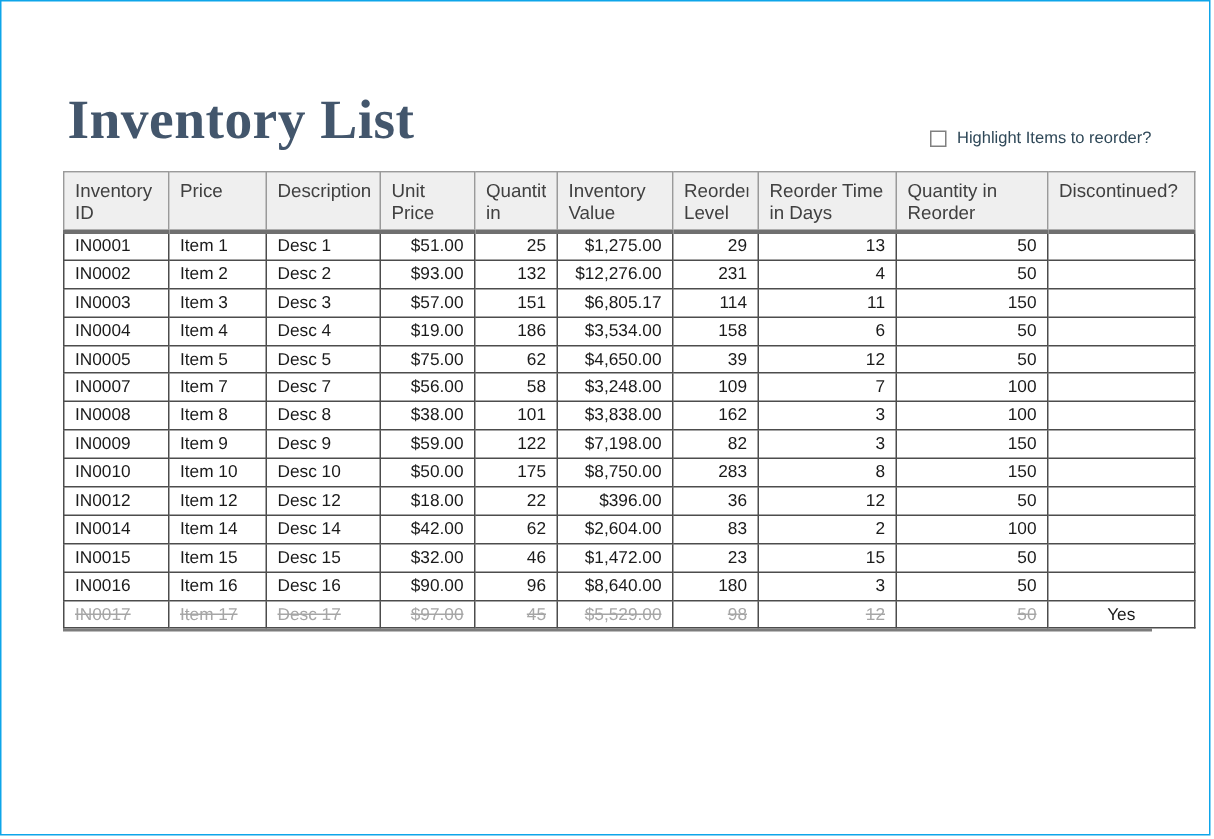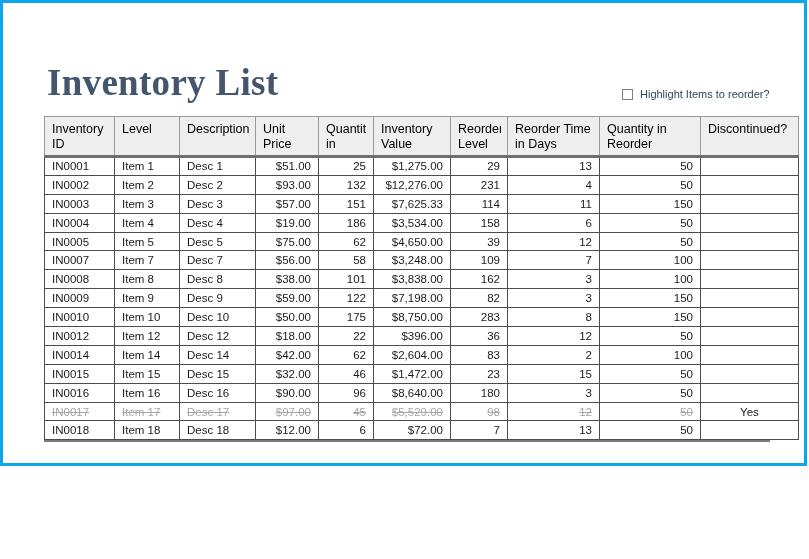--- a/index.html
+++ b/index.html
@@ -9,22 +9,22 @@
   }
   body {
     width: 809px;
     height: 559px;
     font-family: "Liberation Sans", sans-serif;
     overflow: hidden;
   }
   #page {
     position: relative;
     width: 807px;
-    height: 466px;
-    border: 3px solid #0ea5e9;
+    height: 557px;
+    border: 1px solid #0ea5e9;
     box-sizing: border-box;
     background: #ffffff;
   }
 
   
   #title {
     position: absolute;
     left: 44px;
     top: 58px;
     font-family: "Liberation Serif", "DejaVu Serif", serif;
@@ -79,21 +79,21 @@
   table.inv col.c3 { width: 63px; }
   table.inv col.c4 { width: 55px; }
   table.inv col.c5 { width: 77px; }
   table.inv col.c6 { width: 57px; }
   table.inv col.c7 { width: 92px; }
   table.inv col.c8 { width: 101px; }
   table.inv col.c9 { width: 98px; }
 
   table.inv thead th {
     background: #efefef;
-    color: #000000;
+    color: #404040;
     font-weight: normal;
     font-size: 12.5px;
     font-family: "Liberation Sans", sans-serif;
     text-align: left;
     vertical-align: top;
     padding: 5px 6px 0 7px;
     height: 40px;
     max-height: 40px;
     line-height: 15px;
     border-left: 1px solid #9a9a9a;
@@ -162,21 +162,21 @@
           <col class="c7">
           <col class="c8">
           <col class="c9">
       </colgroup>
       <thead>
         <tr>
           <th>
               <span class="hcell">Inventory ID</span>
             </th>
           <th>
-              <span class="hcell">Level</span>
+              <span class="hcell">Price</span>
             </th>
           <th>
               <span class="hcell">Description</span>
             </th>
           <th class="num">
               <span class="hcell">Unit Price</span>
             </th>
           <th class="num">
               <span class="hcell">Quantity in Stock</span>
             </th>
@@ -221,21 +221,21 @@
             <td class="num">4</td>
             <td class="num">50</td>
             <td class="ctr nostrike"></td>
           </tr>
           <tr>
             <td>IN0003</td>
             <td>Item 3</td>
             <td>Desc 3</td>
             <td class="num">$57.00</td>
             <td class="num">151</td>
-            <td class="num">$7,625.33</td>
+            <td class="num">$6,805.17</td>
             <td class="num">114</td>
             <td class="num">11</td>
             <td class="num">150</td>
             <td class="ctr nostrike"></td>
           </tr>
           <tr>
             <td>IN0004</td>
             <td>Item 4</td>
             <td>Desc 4</td>
             <td class="num">$19.00</td>
@@ -359,30 +359,18 @@
             <td>Item 17</td>
             <td>Desc 17</td>
             <td class="num">$97.00</td>
             <td class="num">45</td>
             <td class="num">$5,529.00</td>
             <td class="num">98</td>
             <td class="num">12</td>
             <td class="num">50</td>
             <td class="ctr nostrike">Yes</td>
           </tr>
-          <tr>
-            <td>IN0018</td>
-            <td>Item 18</td>
-            <td>Desc 18</td>
-            <td class="num">$12.00</td>
-            <td class="num">6</td>
-            <td class="num">$72.00</td>
-            <td class="num">7</td>
-            <td class="num">13</td>
-            <td class="num">50</td>
-            <td class="ctr nostrike"></td>
-          </tr>
         </tbody>
     </table>
     <div id="table-bottom-rule"></div>
   </div>
 
 </div>
 
 </body></html>

